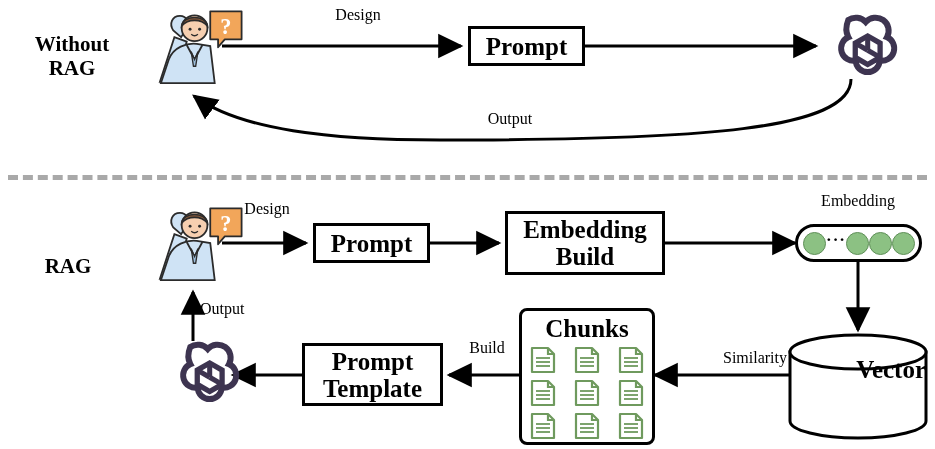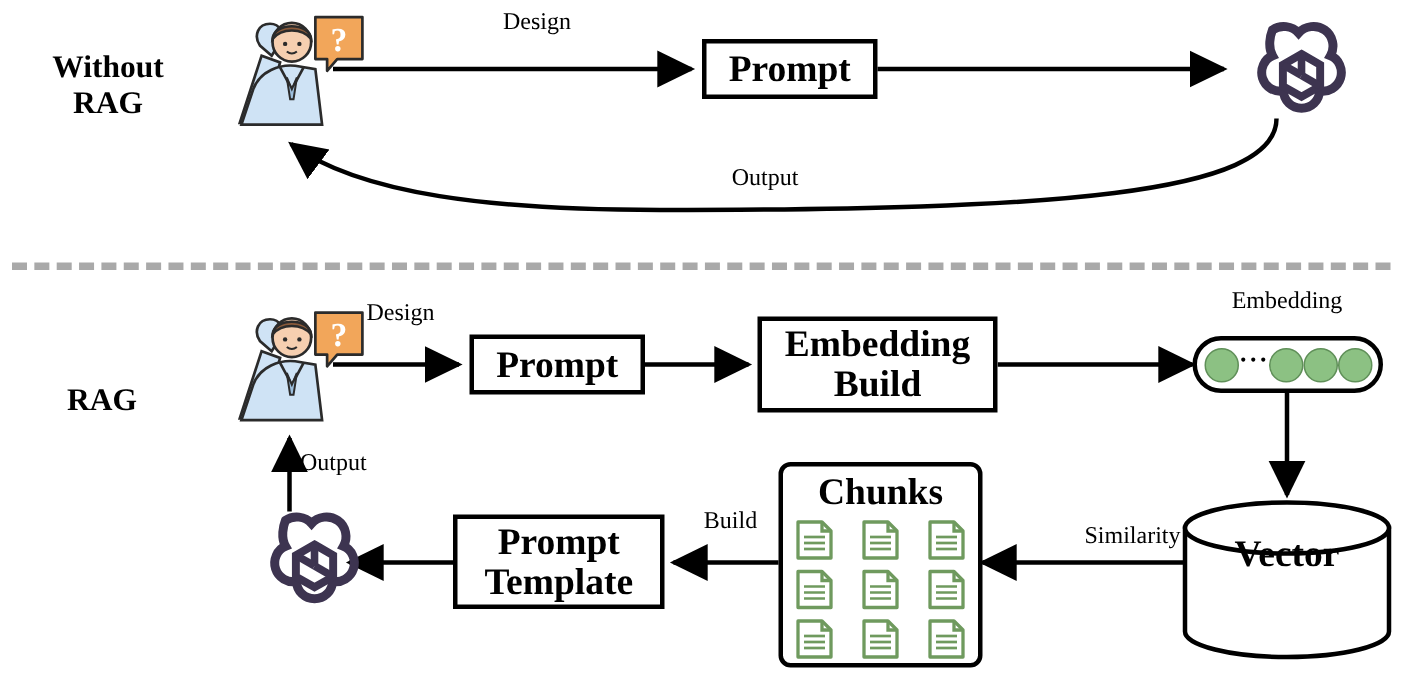--- a/index.html
+++ b/index.html
@@ -26,21 +26,21 @@
   
   .chunks{position:absolute;box-sizing:border-box;border:3px solid #000;
           background:#fff;border-radius:8px;}
   .chunks-title{position:absolute;width:100%;top:4px;left:0;text-align:center;
                 font-weight:bold;font-size:25px;}
   .doc-grid{position:absolute;left:0;top:34px;width:100%;
             display:grid;grid-template-columns:repeat(3,1fr);
             grid-template-rows:repeat(3,1fr);row-gap:4px;column-gap:2px;
             justify-items:center;align-items:center;}
   .doc{width:26px;height:28px;position:relative;}
-  .cyl-text{position:absolute;width:100%;text-align:center;font-weight:bold;
+  .cyl-text{position:absolute;width:100%;text-align:right;font-weight:bold;
             font-size:25px;line-height:1.12;}
   .divider{position:absolute;left:8px;top:175px;width:919px;height:0;
            border-top:5px dashed #a9a9a9;}
 </style>
 </head>
 <body>
 
 <div id="stage">
 
   <svg class="svg-layer" viewBox="0 0 935 449">

